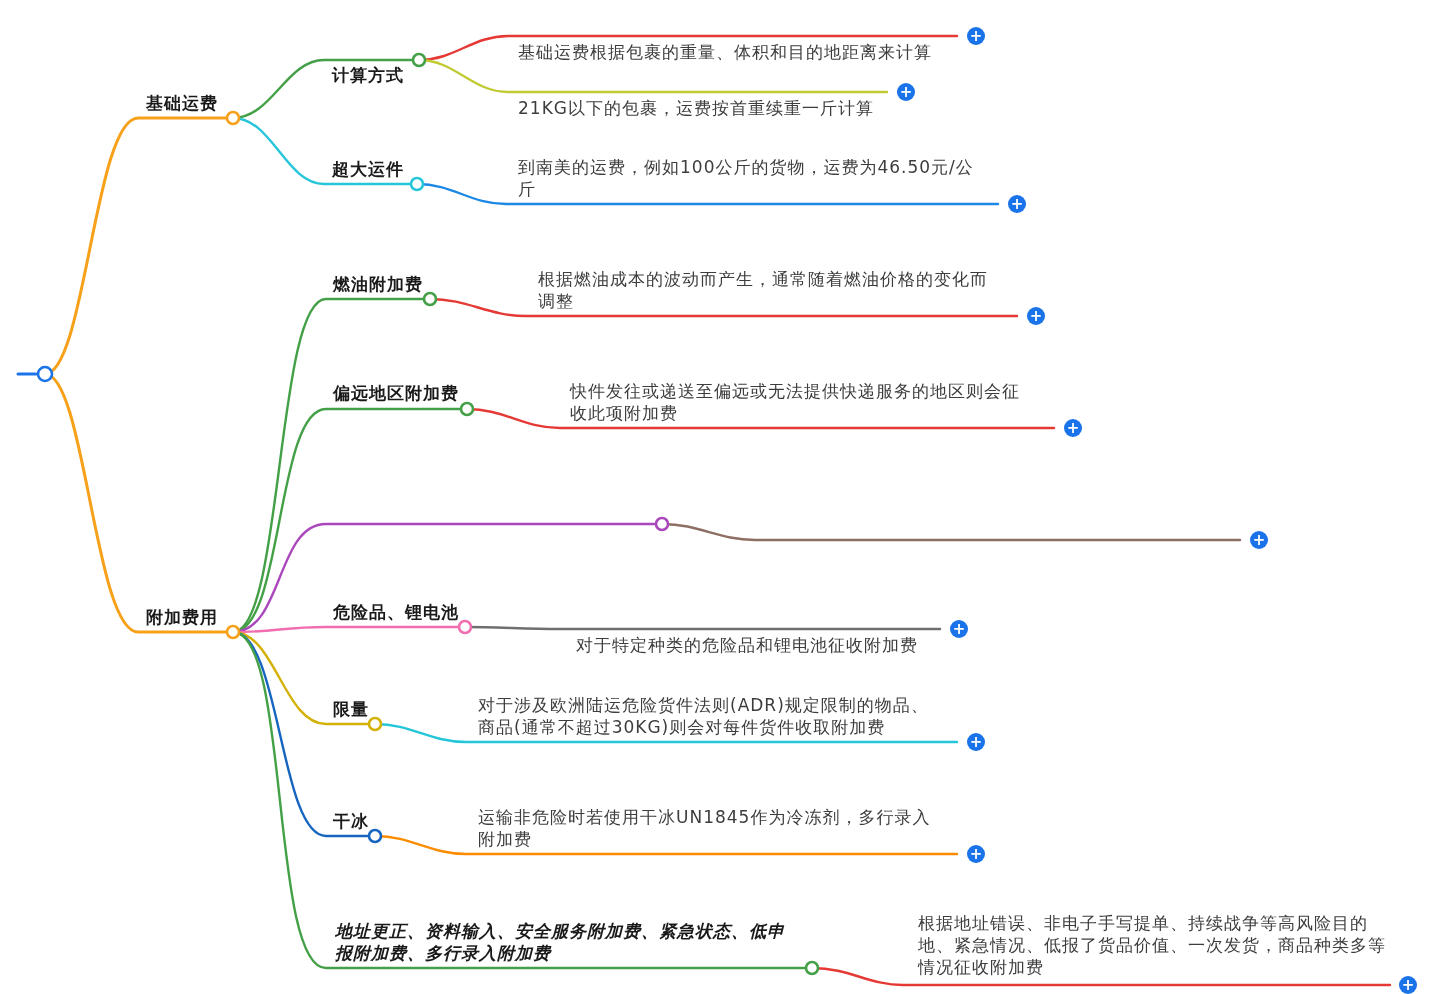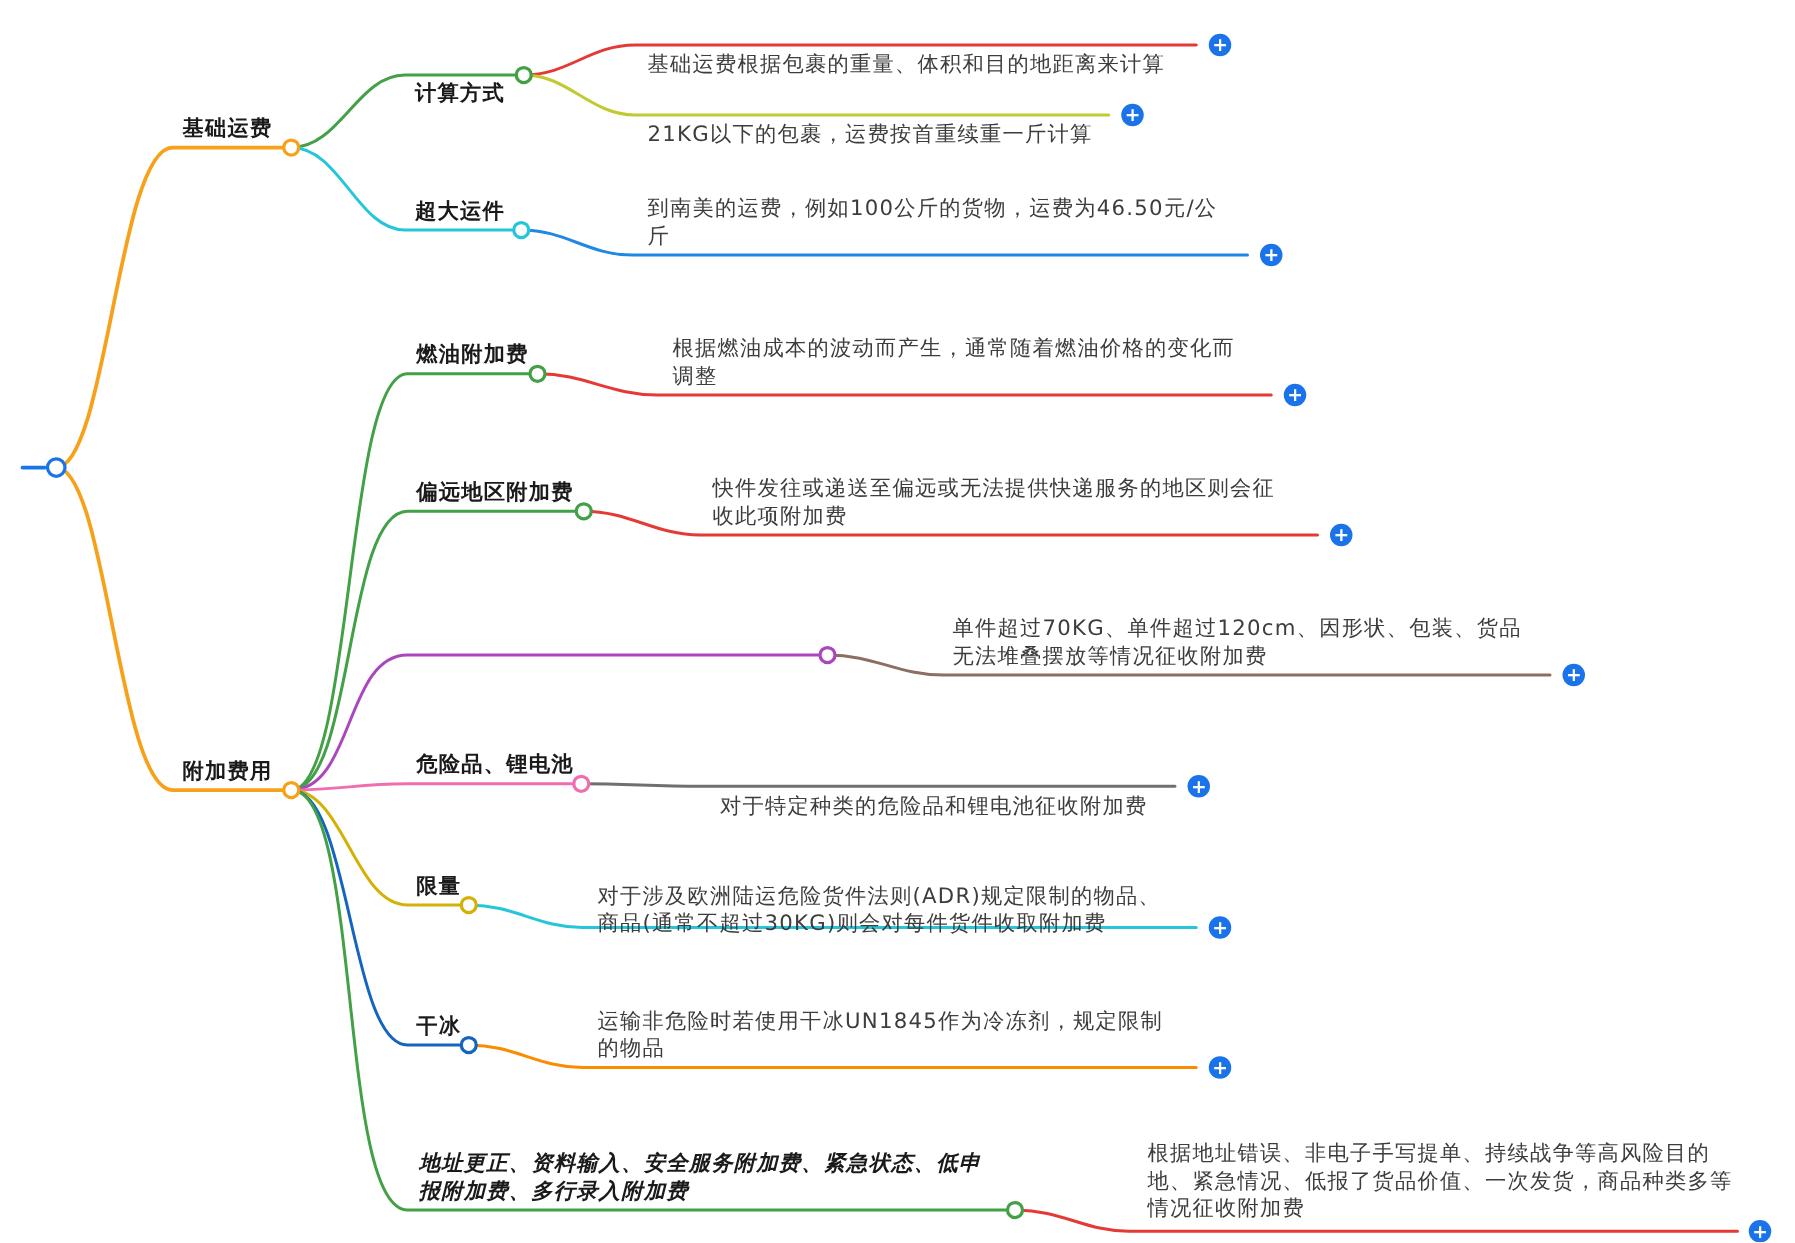--- a/index.html
+++ b/index.html
@@ -99,24 +99,23 @@
   <div class="lbl" style="left:333px;top:601px;">危险品、锂电池</div>
   <div class="lbl" style="left:333px;top:698px;">限量</div>
   <div class="lbl" style="left:333px;top:810px;">干冰</div>
   <div class="lbl wrap" style="left:335px;top:920px;width:460px;font-style:italic;">地址更正、资料输入、安全服务附加费、紧急状态、低申报附加费、多行录入附加费</div>
 
   <div class="leaf nowrap" style="left:518px;top:10px;">基础运费根据包裹的重量、体积和目的地距离来计算</div>
   <div class="leaf nowrap" style="left:518px;top:66px;">21KG以下的包裹，运费按首重续重一斤计算</div>
   <div class="leaf" style="left:518px;top:156px;width:470px;">到南美的运费，例如100公斤的货物，运费为46.50元/公斤</div>
   <div class="leaf" style="left:538px;top:268px;width:455px;">根据燃油成本的波动而产生，通常随着燃油价格的变化而调整</div>
   <div class="leaf" style="left:570px;top:380px;width:462px;">快件发往或递送至偏远或无法提供快递服务的地区则会征收此项附加费</div>
-  <div class="leaf" style="left:762px;top:492px;width:465px;">单件超过70KG、单件超过120cm、因形状、包装、货品无法堆叠摆放等情况征收附加费</div>
   <div class="leaf nowrap" style="left:576px;top:603px;">对于特定种类的危险品和锂电池征收附加费</div>
-  <div class="leaf" style="left:478px;top:694px;width:462px;margin-top:12px;">对于涉及欧洲陆运危险货件法则(ADR)规定限制的物品、商品(通常不超过30KG)则会对每件货件收取附加费</div>
-  <div class="leaf" style="left:478px;top:806px;width:455px;">运输非危险时若使用干冰UN1845作为冷冻剂，规定限制的物品</div>
+  <div class="leaf" style="left:478px;top:694px;width:462px;">对于涉及欧洲陆运危险货件法则(ADR)规定限制的物品、商品(通常不超过30KG)则会对每件货件收取附加费</div>
+  <div class="leaf" style="left:478px;top:806px;width:455px;">运输非危险时若使用干冰UN1845作为冷冻剂，多行录入附加费</div>
   <div class="leaf" style="left:918px;top:912px;width:478px;">根据地址错误、非电子手写提单、持续战争等高风险目的地、紧急情况、低报了货品价值、一次发货，商品种类多等情况征收附加费</div>
 
   <div class="plus" style="left:967px;top:27px;">
       <span>+</span>
     </div>
   <div class="plus" style="left:897px;top:83px;">
       <span>+</span>
     </div>
   <div class="plus" style="left:1008px;top:195px;">
       <span>+</span>

